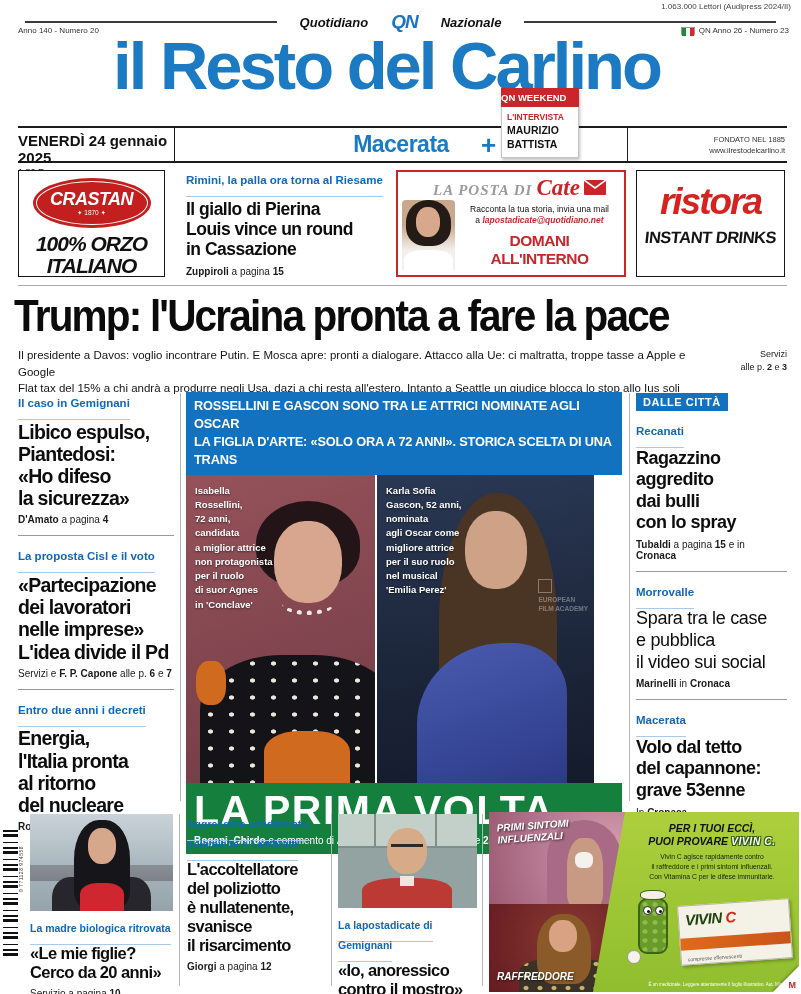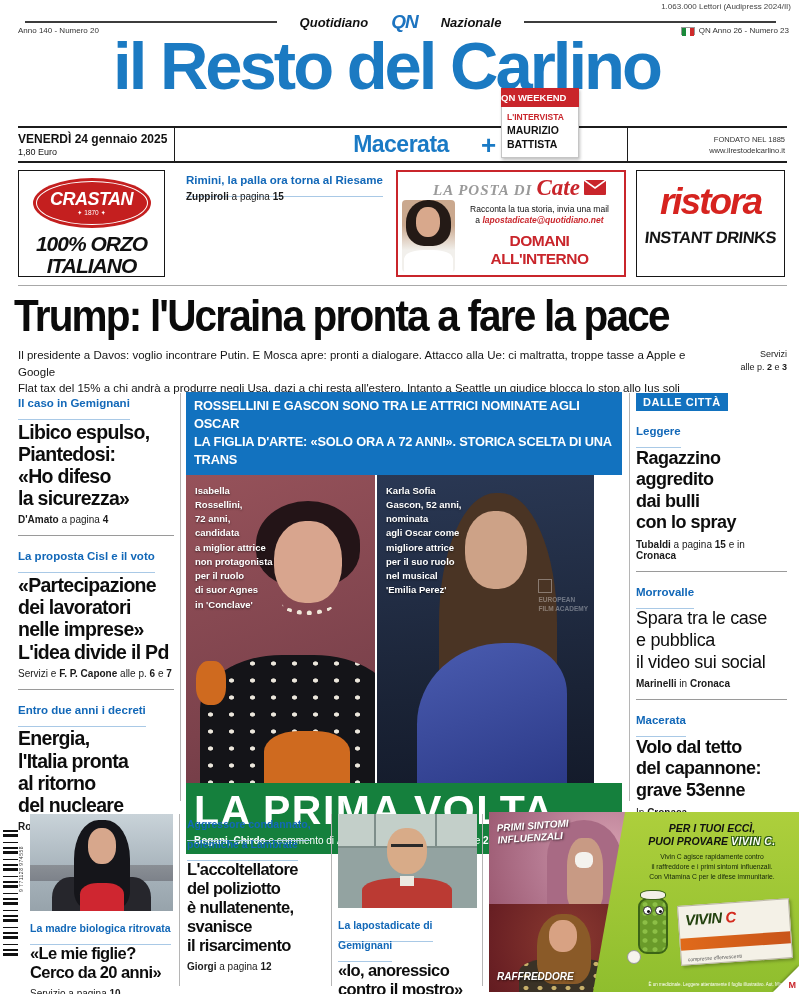--- a/index.html
+++ b/index.html
@@ -21,21 +21,21 @@
   
   .masthead{top:32px;left:0;width:100%;text-align:center;font-size:67px;font-weight:800;color:#1b7ac2;letter-spacing:-3px;line-height:1;transform:translateX(-14px)}
   .weekend{left:501px;top:88px;width:78px;z-index:6;box-shadow:1px 2px 3px rgba(0,0,0,.25)}
   .weekend .hd{background:#c9252b;color:#fff;font-size:9.5px;font-weight:800;text-align:left;padding:4px 0}
   .weekend .bd{background:#fff;border:1px solid #c5c5c5;border-top:none;padding:5px 5px 6px}
   .weekend .kk{color:#c9252b;font-size:8.5px;font-weight:800;margin-bottom:2px}
   .weekend .nm{font-size:10.5px;font-weight:800;line-height:1.3}
   
   .datebar{top:126px;left:18px;width:769px;height:37px;border-top:2px solid #1c1c1c;border-bottom:2px solid #1c1c1c;display:flex}
   .dbL{width:157px;border-right:1.5px solid #1c1c1c;padding-top:4px}
-  .dbL .date{font-size:12px;font-weight:800}
+  .dbL .date{font-size:15px;font-weight:800}
   .dbL .price{font-size:9px;margin-top:1px}
   .dbC{flex:1;position:relative;display:flex;align-items:center;justify-content:center}
   .edition{font-size:23px;font-weight:800;color:#1a7ac5;letter-spacing:-.5px}
   .plus{position:absolute;left:306px;top:2px;font-size:26px;font-weight:800;color:#1a7ac5}
   .dbR{width:160px;border-left:1.5px solid #1c1c1c;text-align:right;padding:6px 2px 0 0;font-size:7.5px;color:#333;line-height:1.5}
   
   .adbox{border:1.5px solid #161616;background:#fff}
   .crastan{left:18px;top:170px;width:147px;height:107px;text-align:center;padding-top:7px}
   .oval{position:relative;width:118px;height:50px;margin:0 auto;background:#c41f1f;border-radius:50%;display:flex;flex-direction:column;align-items:center;justify-content:center}
   .oval::before{content:"";position:absolute;inset:3px;border:1.5px solid #fff;border-radius:50%}
@@ -214,20 +214,23 @@
     <div class="oval">
       <div class="b1">CRASTAN</div>
       <div class="b2">✦ 1870 ✦</div>
     </div>
     <div class="orzo ml">100% ORZO
 ITALIANO</div>
   </div>
 
   <div class="abs rimini">
     <span class="k">Rimini, la palla ora torna al Riesame</span>
+    <div class="hl">Il giallo di Pierina
+Louis vince un round
+in Cassazione</div>
     <div class="by"><span class="b">Zuppiroli</span><span> a pagina </span><span class="b">15</span></div>
   </div>
 
   <div class="abs cate">
     <div class="ttl">
       <span class="lp">LA POSTA DI</span>
       <span class="cn">Cate</span>
       <svg width="22" height="15" viewBox="0 0 22 15">
           <rect width="22" height="15" fill="#c9252b" rx="1"></rect>
           <path d="M0 0 L11 8 L22 0" fill="none" stroke="#fff" stroke-width="1.6"></path>
@@ -337,21 +340,21 @@
     </div>
     <div class="fbottom">
       <div class="ftitle">LA PRIMA VOLTA</div>
       <div class="fby"><span class="b">Bogani</span><span>, </span><span class="b">Chirdo</span><span> e commento di </span><span class="b">Andrea Martini</span><span> alle pagine </span><span class="b">22</span><span> e </span><span class="b">23</span></div>
     </div>
   </div>
 
   <div class="abs colR">
     <span class="badge">DALLE CITTÀ</span>
     <div>
-      <span class="k">Leggere</span>
+      <span class="k">Recanati</span>
       <div class="hl">Ragazzino
 aggredito
 dai bulli
 con lo spray</div>
       <div class="by"><span class="b">Tubaldi</span><span> a pagina </span><span class="b">15</span><span> e in </span><span class="b">Cronaca</span></div>
     </div>
     <hr class="rule">
     <div>
       <span class="k">Morrovalle</span>
       <div class="hl light">Spara tra le case

